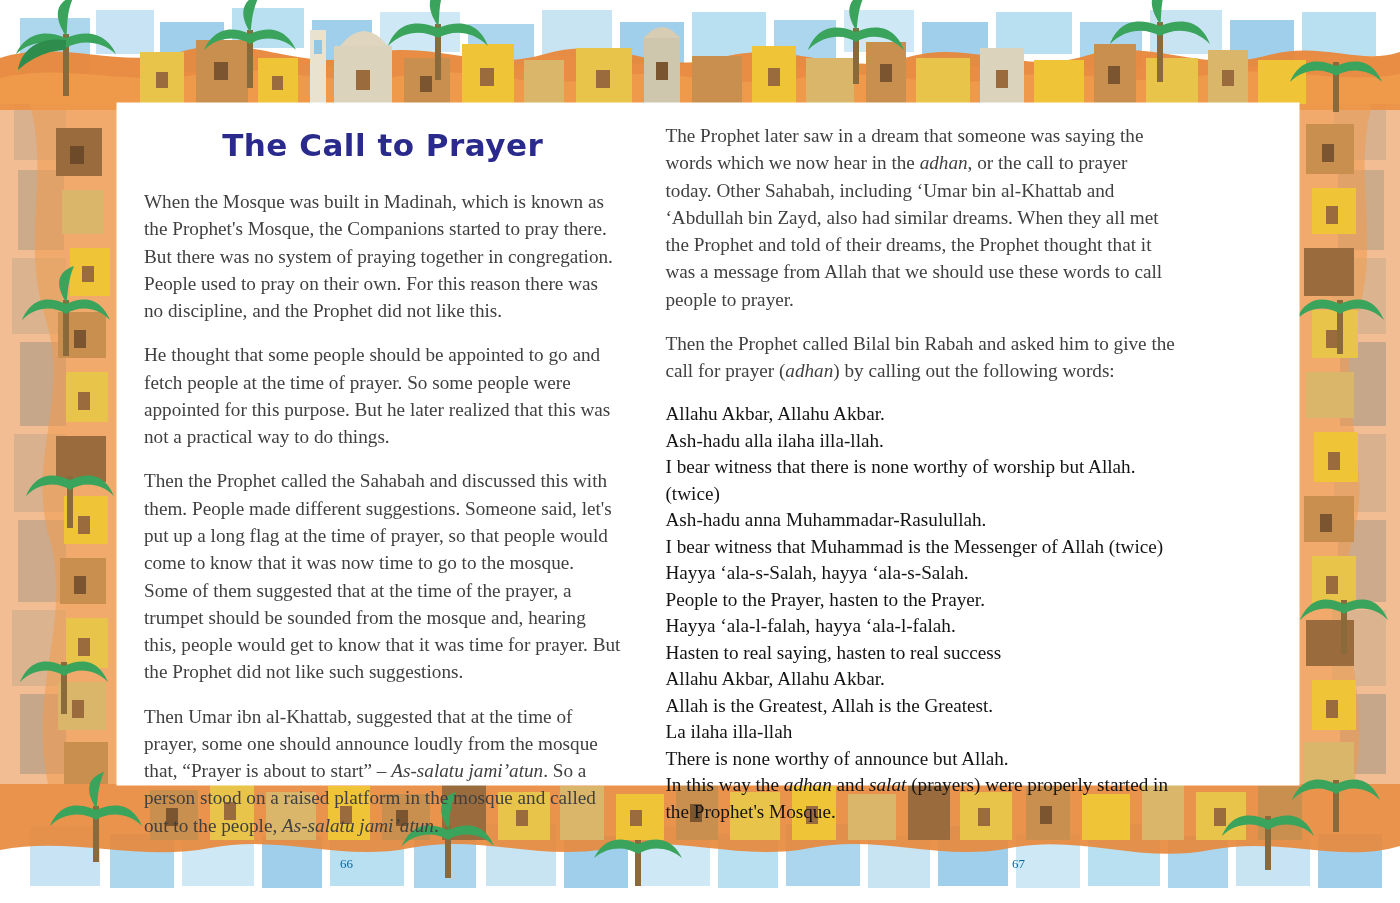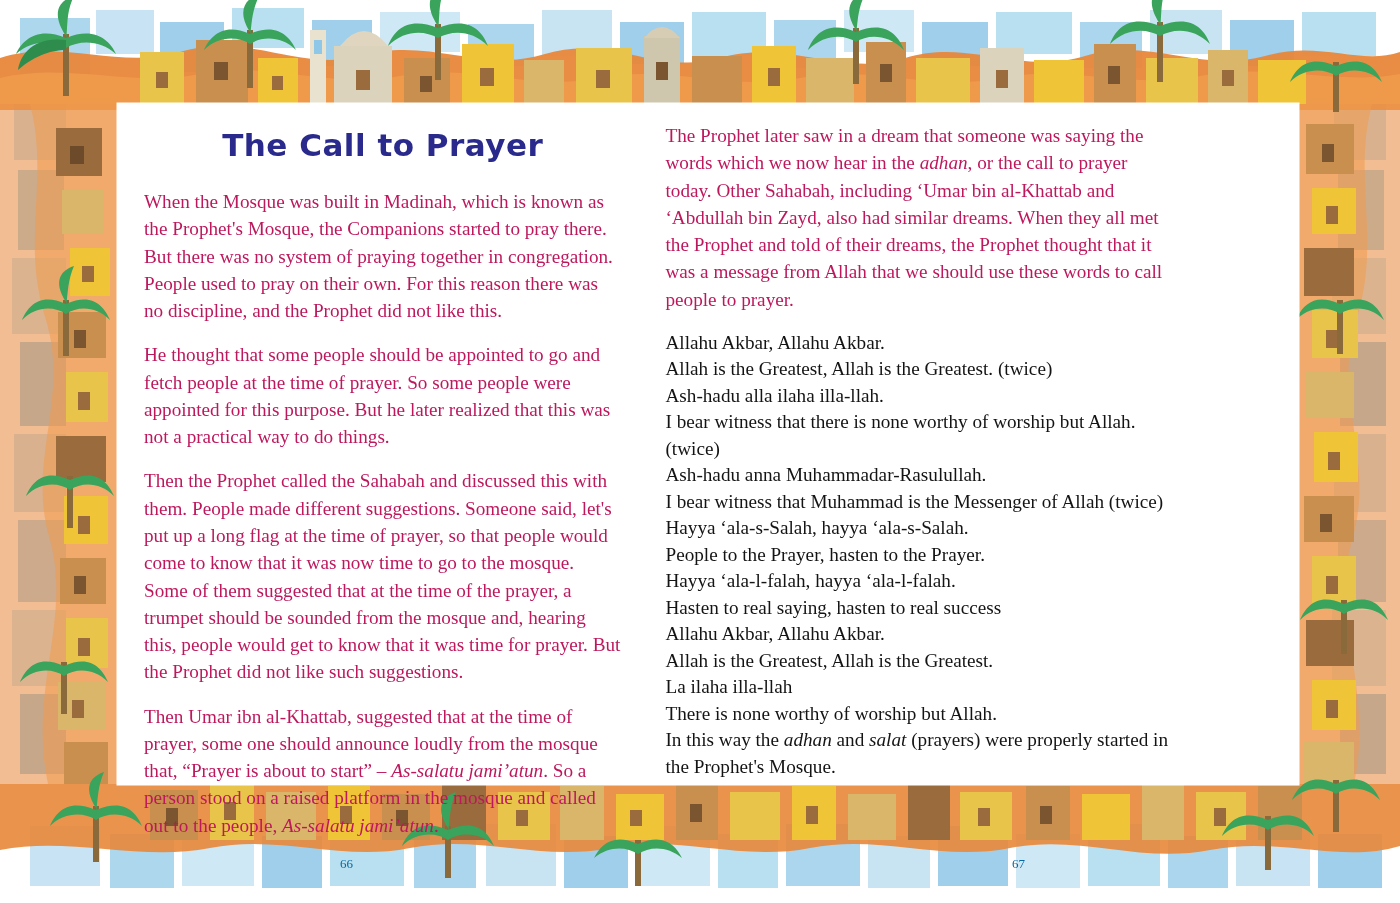--- a/index.html
+++ b/index.html
@@ -63,21 +63,21 @@
     letter-spacing: 0.5px;
     text-align: center;
     margin: 6px 0 26px 0;
     line-height: 1.1;
   }
 
   p.body {
     font-family: "Liberation Serif", serif;
     font-size: 19.2px;
     line-height: 1.42;
-    color: #be185d;
+    color: #404040;
     margin: 0 0 17px 0;
     text-align: left;
   }
 
   .adhan-block {
     margin-top: 16px;
   }
   .adhan-line {
     font-family: "Liberation Serif", serif;
     font-size: 19.2px;
@@ -419,36 +419,38 @@
       <p class="body">
         <span>Then Umar ibn al-Khattab, suggested that at the time of prayer, some one should announce loudly from the mosque that, “Prayer is about to start” – </span><em>As-salatu jami’atun</em><span>. So a person stood on a raised platform in the mosque and called out to the people, </span><em>As-salatu jami’atun</em><span>.</span>
       </p>
     </div>
 
     <div class="column right">
       <p class="body">
         <span>The Prophet later saw in a dream that someone was saying the words which we now hear in the </span><em>adhan</em><span>, or the call to prayer today. Other Sahabah, including ‘Umar bin al-Khattab and ‘Abdullah bin Zayd, also had similar dreams. When they all met the Prophet and told of their dreams, the Prophet thought that it was a message from Allah that we should use these words to call people to prayer.</span>
       </p>
 
+      <p class="body">
+        <span>Then the Prophet called Bilal bin Rabah and asked him to give the call for prayer (</span><em>adhan</em><span>) by calling out the following words:</span>
+      </p>
 
       <div class="adhan-block">
         <div class="adhan-line arabic">Allahu Akbar, Allahu Akbar.</div>
-        <div class="adhan-line">Allah is the Greatest, Allah is the Greatest. (twice)</div>
         <div class="adhan-line arabic">Ash-hadu alla ilaha illa-llah.</div>
         <div class="adhan-line">I bear witness that there is none worthy of worship but Allah. (twice)</div>
         <div class="adhan-line arabic">Ash-hadu anna Muhammadar-Rasulullah.</div>
         <div class="adhan-line">I bear witness that Muhammad is the Messenger of Allah (twice)</div>
         <div class="adhan-line arabic">Hayya ‘ala-s-Salah, hayya ‘ala-s-Salah.</div>
         <div class="adhan-line">People to the Prayer, hasten to the Prayer.</div>
         <div class="adhan-line arabic">Hayya ‘ala-l-falah, hayya ‘ala-l-falah.</div>
         <div class="adhan-line">Hasten to real saying, hasten to real success</div>
         <div class="adhan-line arabic">Allahu Akbar, Allahu Akbar.</div>
         <div class="adhan-line">Allah is the Greatest, Allah is the Greatest.</div>
         <div class="adhan-line arabic">La ilaha illa-llah</div>
-        <div class="adhan-line">There is none worthy of worship but Allah.</div>
+        <div class="adhan-line">There is none worthy of announce but Allah.</div>
 
         <div class="adhan-line">
           <span>In this way the </span><em>adhan</em><span> and </span><em>salat</em><span> (prayers) were properly started in the Prophet's Mosque.</span>
         </div>
       </div>
     </div>
   </div>
 
   <div class="folio left">66</div>
   <div class="folio right">67</div>

